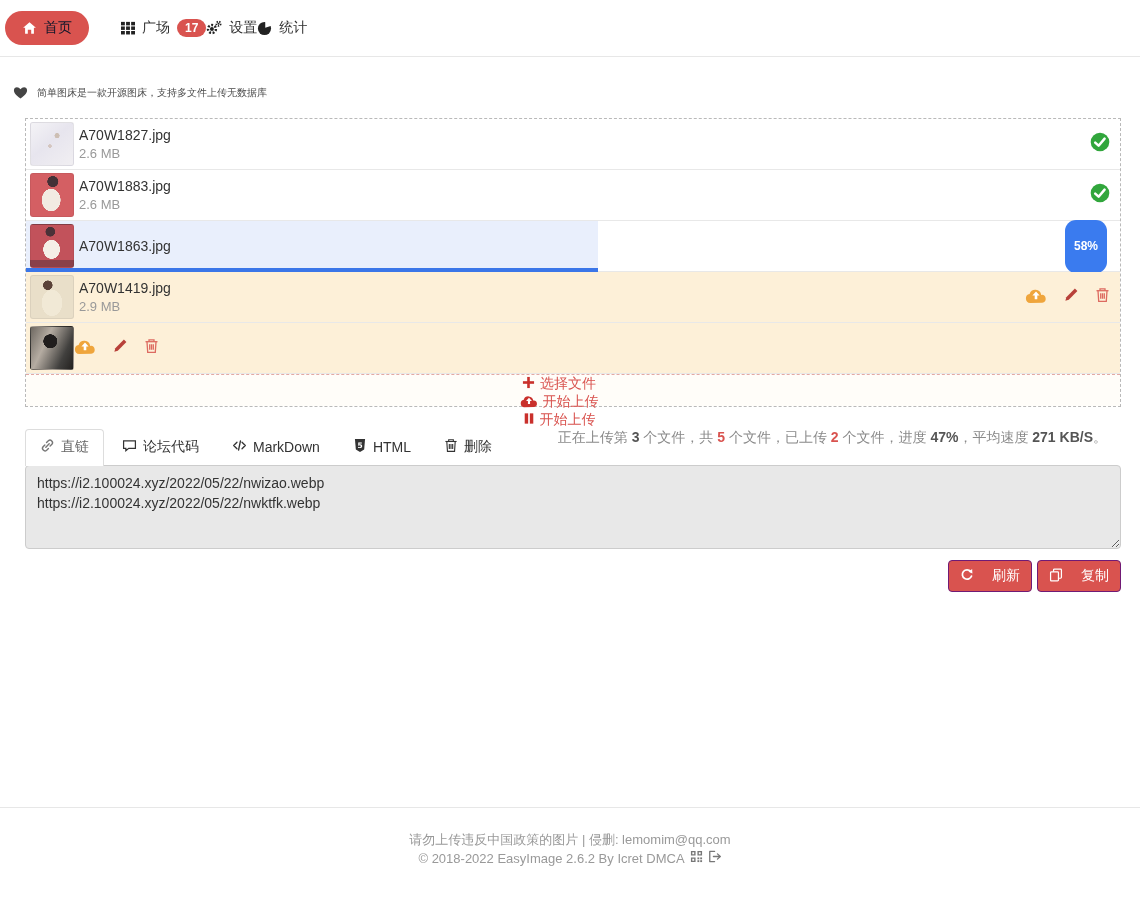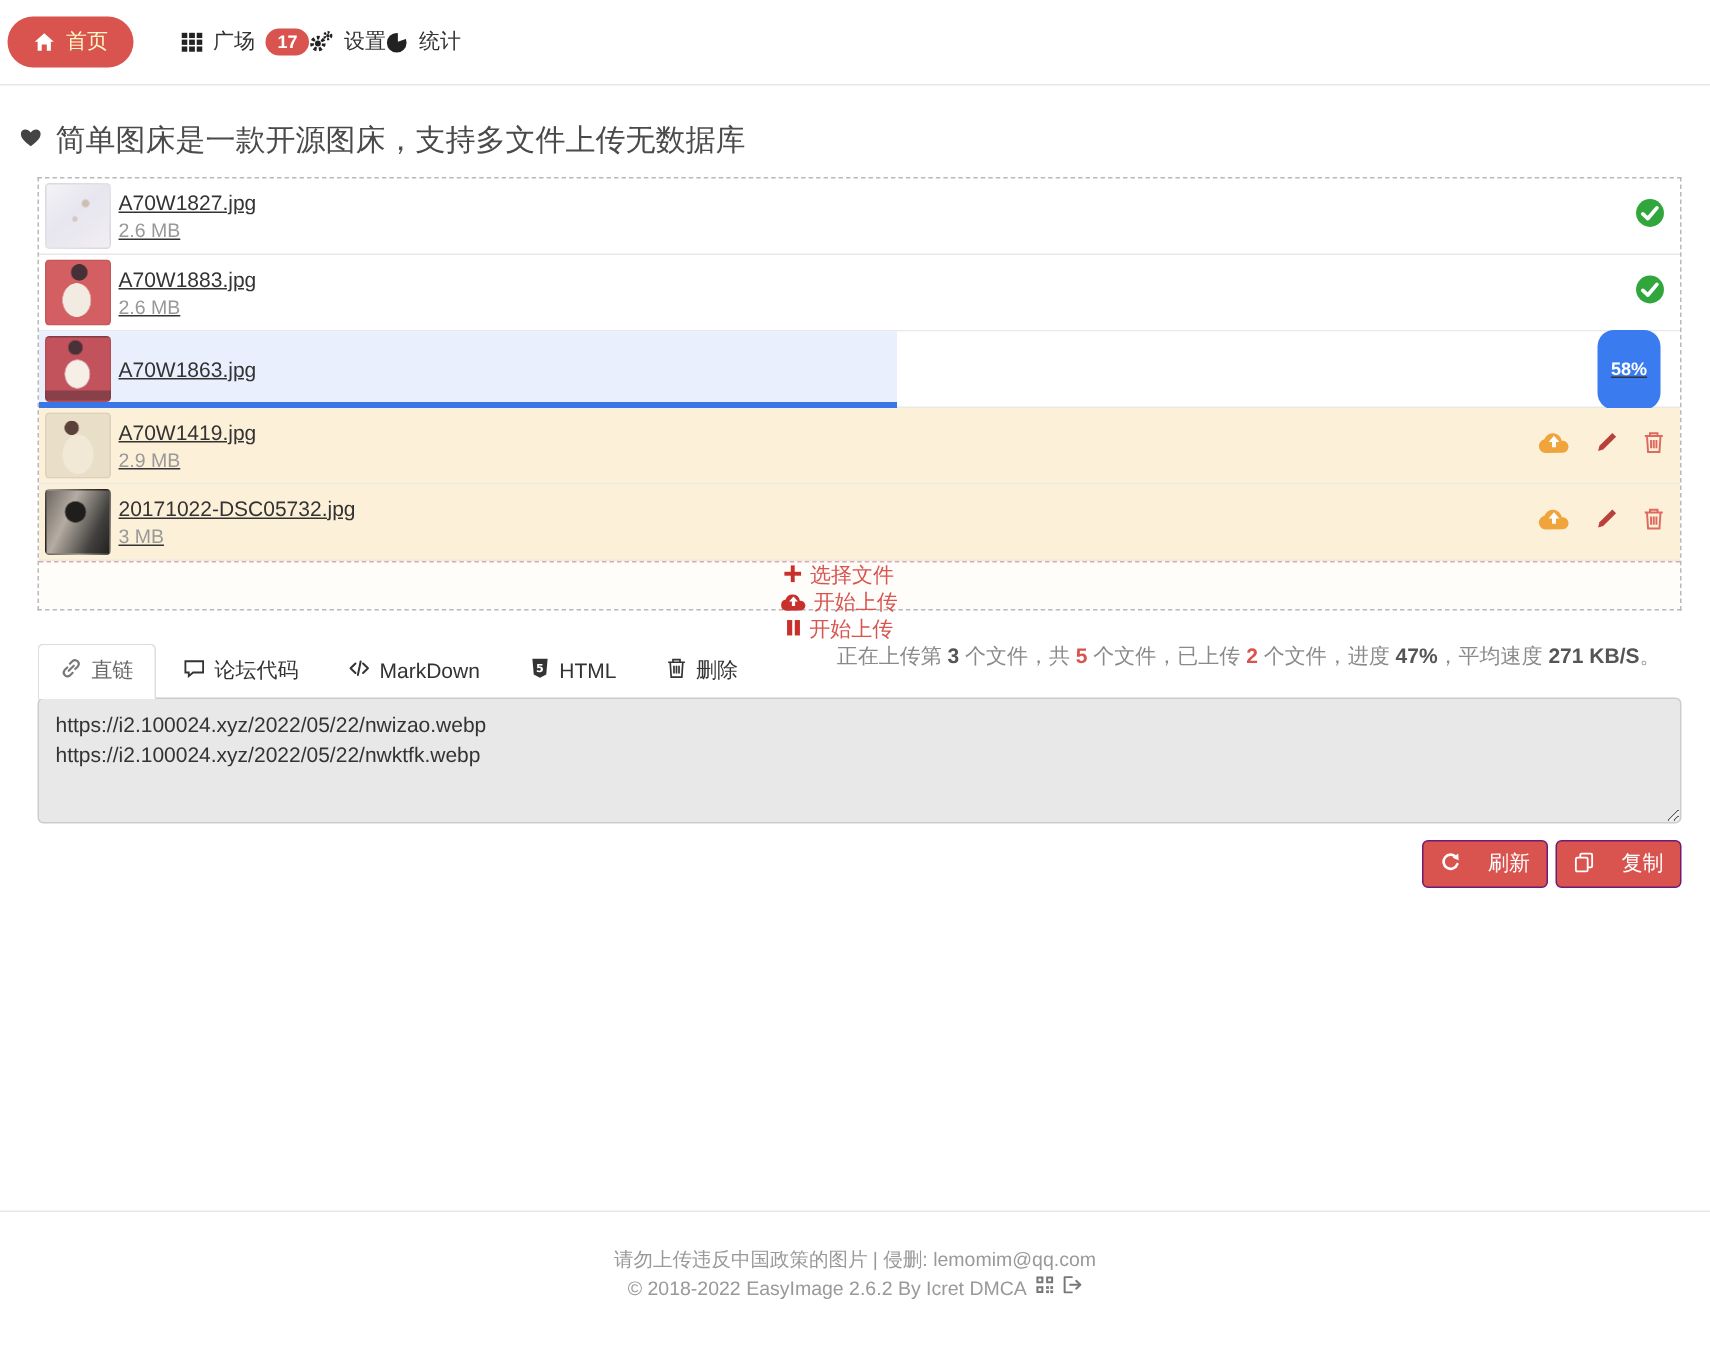--- a/index.html
+++ b/index.html
@@ -3,29 +3,29 @@
 <meta charset="utf-8">
 <style>
   * { box-sizing: border-box; margin: 0; padding: 0; }
   html,body { width:1140px; background:#fff; font-family:"Liberation Sans","DejaVu Sans",sans-serif; color:#333; }
   .page { width:1140px; min-height:906px; position:relative; }
 
   
   .navbar { height:57px; border-bottom:1px solid #e7e7e7; display:flex; align-items:center; padding-left:5px; }
   .nav-item { display:flex; align-items:center; gap:7px; font-size:14px; color:#333; cursor:pointer; }
   .nav-item svg { display:block; }
-  .nav-home { background:#d9534f; color:#fef9c3; border-radius:17px; height:34px; padding:16px 17px; margin-right:32px; }
+  .nav-home { background:#d9534f; color:#0f172a; border-radius:17px; height:34px; padding:16px 17px; margin-right:32px; }
   .nav-badge { background:#d9534f; color:#fff; font-size:12px; font-weight:bold; border-radius:10px; padding:2px 8px; line-height:14px; }
 
   
-  .intro { margin:27px 0 0 13px; display:flex; align-items:center; gap:9px; font-size:20px; color:#4a4a4a; height:18px; }
+  .intro { margin:27px 0 0 13px; display:flex; align-items:center; gap:9px; font-size:10px; color:#4a4a4a; height:18px; }
 
   
   .panel { margin:16px auto 0 25px; width:1096px; border:1px dashed #b9b9b9; background:#fff; }
-  .file-row { height:51px; border-bottom:1px solid #e8e8e8; display:flex; align-items:center; position:relative; padding:0 10px 0 4px;text-decoration:underline; }
+  .file-row { height:51px; border-bottom:1px solid #e8e8e8; display:flex; align-items:center; position:relative; padding:0 10px 0 4px; }
   .file-row.pending { background:#fdf0d8; }
   .file-row.uploading { background:linear-gradient(to right,#e9effc 0 52.3%, #fff 52.3%); }
   .progress-underline { position:absolute; left:0; bottom:-1px; height:4px; width:52.3%; background:#3b76e8; }
   .thumb { width:44px; height:44px; border-radius:3px; flex:0 0 44px; border:1px solid rgba(0,0,0,.06); }
   .t1 { background:radial-gradient(circle at 62% 30%, #cdbfb4 0 6%, transparent 7%), radial-gradient(circle at 45% 55%, #d4c6c0 0 5%, transparent 6%), linear-gradient(140deg,#f4f3f6 0%,#e7e5ee 45%,#f1eff2 100%); }
   .t2 { background:radial-gradient(circle at 52% 18%, #443036 0 13%, transparent 14%), radial-gradient(ellipse at 48% 62%, #f2ebe2 0 30%, transparent 31%), #d45f63; }
   .t3 { background:linear-gradient(to top, #8a4049 0 16%, transparent 16%), radial-gradient(circle at 46% 16%, #4a3138 0 11%, transparent 12%), radial-gradient(ellipse at 49% 58%, #f5efe7 0 27%, transparent 28%), #c2525b; }
   .t4 { background:radial-gradient(circle at 40% 22%, #5a4238 0 11%, transparent 12%), radial-gradient(ellipse at 50% 64%, #f1e9d6 0 34%, transparent 35%), #e9dfc9; }
   .t5 { background:radial-gradient(circle at 46% 34%, #201d1d 0 19%, transparent 20%), linear-gradient(115deg,#6e6861 0%,#b5aca2 35%,#41403e 75%,#23211f 100%); }
   .finfo { margin-left:5px; flex:1; }
@@ -175,24 +175,20 @@
               <path d="M1.5 3.7h12"></path>
               <path d="M5 3.7V1.8h5v1.9"></path>
               <path d="M3 3.7l.7 10.6h7.6L12 3.7"></path>
               <path d="M5.7 6.3v5.5M7.5 6.3v5.5M9.3 6.3v5.5"></path>
             </svg></span>
       </div>
     </div>
 
     <div class="file-row pending">
       <div class="thumb t5"></div>
-      <div class="finfo">
-        <div class="fname">20171022-DSC05732.jpg</div>
-        <div class="fsize">3 MB</div>
-      </div>
       <div class="fstatus">
         <span class="act-icon"><svg width="22" height="17" viewBox="0 0 22 17">
               <path d="M5.2 16a4.6 4.6 0 0 1-.6-9.1 6 6 0 0 1 11.6 1 3.9 3.9 0 0 1 1 7.9z" fill="#efa53c"></path>
               <polygon points="11,4.5 14.6,8.6 12.3,8.6 12.3,12.2 9.7,12.2 9.7,8.6 7.4,8.6" fill="#fff"></polygon>
             </svg></span>
         <span class="act-icon"><svg width="16" height="16" viewBox="0 0 16 16">
               <path d="M11.9 1.6l2.5 2.5L5.8 12.7l-3.4 1 .9-3.5z" fill="#b8413a"></path>
             </svg></span>
         <span class="act-icon"><svg width="15" height="16" viewBox="0 0 15 16" fill="none" stroke="#dd6a60" stroke-width="1.3">
               <path d="M1.5 3.7h12"></path>

